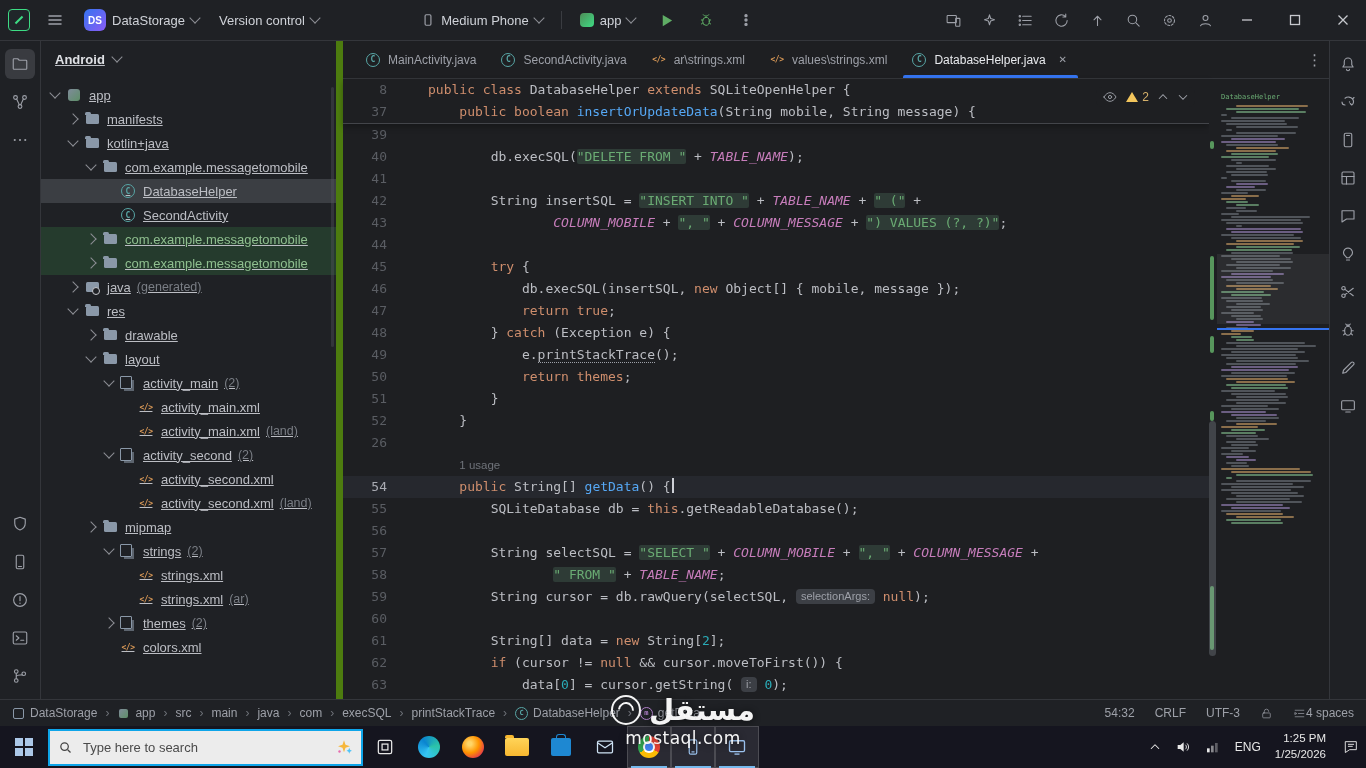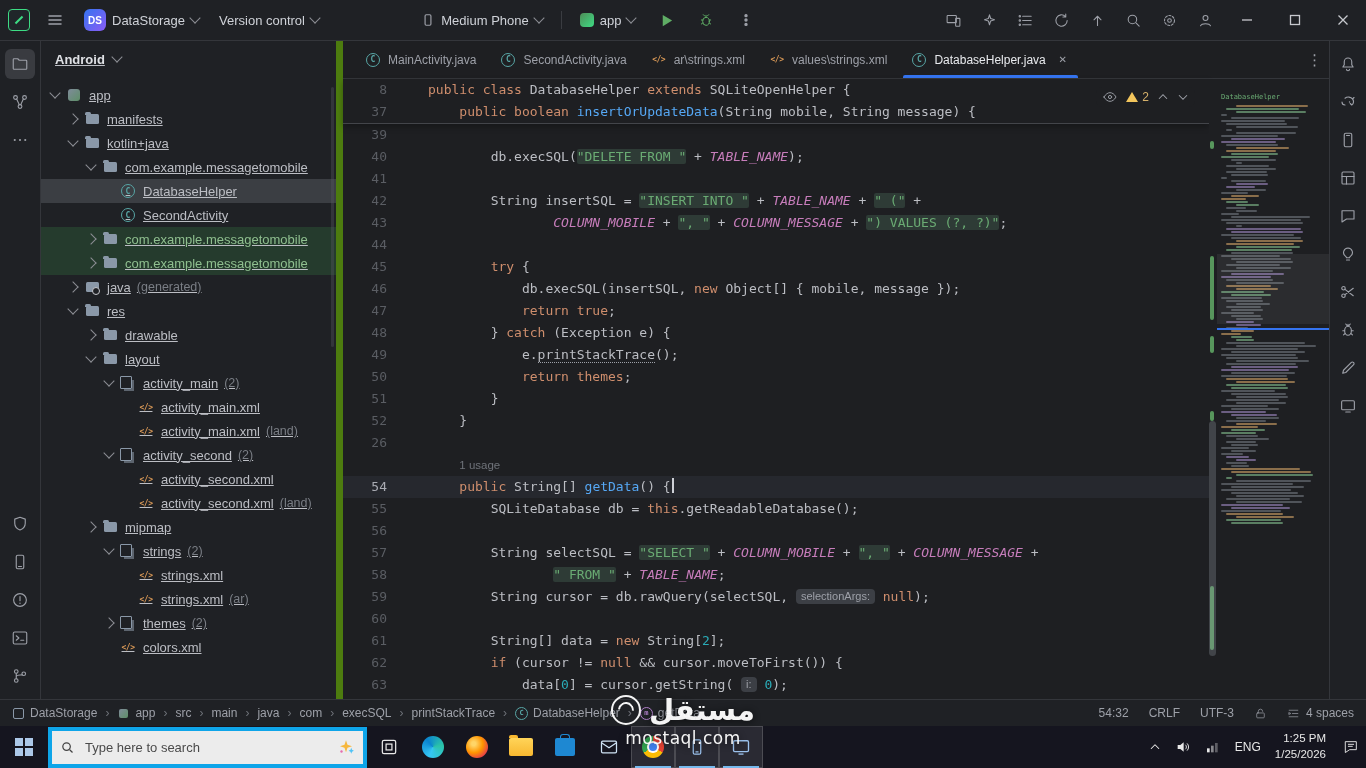--- a/index.html
+++ b/index.html
@@ -127,21 +127,21 @@
   .bc-class::before{content:"C";width:11px;height:11px;border:1px solid #58A6A6;border-radius:50%;color:#58A6A6;font:bold 7px "DejaVu Sans Mono",monospace;display:flex;align-items:center;justify-content:center;}
   .bc-method::before{content:"m";width:11px;height:11px;border:1px solid #B07EC9;border-radius:50%;color:#B07EC9;font:bold 7px "DejaVu Sans Mono",monospace;display:flex;align-items:center;justify-content:center;}
   .sb-right{margin-left:auto;display:flex;align-items:center;gap:20px;}
   .sb-right svg{stroke:#9DA0A8;fill:none;stroke-width:1.3;stroke-linecap:round;}
 
   
   .taskbar{flex:0 0 42px;background:#15151F;display:flex;align-items:center;color:#E8E8E8;}
   .start{width:48px;height:42px;display:flex;align-items:center;justify-content:center;}
   .win-logo{display:grid;grid-template-columns:8px 8px;grid-template-rows:8px 8px;gap:1.5px;transform:skewY(0deg);}
   .win-logo i{background:#ACC8E8;display:block;}
-  .tsearch{width:295px;height:33px;background:#ECECEC;display:flex;align-items:center;padding:0 8px;gap:8px;border:4px solid #0ea5e9;}
+  .tsearch{width:295px;height:33px;background:#ECECEC;display:flex;align-items:center;padding:0 8px;gap:8px;border:2px solid #0ea5e9;}
   .tsearch input{flex:1;border:none;outline:none;background:transparent;font-size:13px;color:#333;font-family:"Liberation Sans",sans-serif;}
   .tsearch input::placeholder{color:#4A4A4A;}
   .tsearch svg{flex:none;}
   .tb-app{width:44px;height:42px;display:flex;align-items:center;justify-content:center;position:relative;}
   .tb-app.open{background:rgba(255,255,255,.09);box-shadow:inset 0 0 0 1px rgba(255,255,255,.16);}
   .tb-app.open::after{content:"";position:absolute;left:4px;right:4px;bottom:0;height:2px;background:#76B9ED;}
   .circle-ico{width:22px;height:22px;border-radius:50%;}
   .edge-ico{background:conic-gradient(from 200deg,#35C6F4,#0A84D0,#2BC3A8,#35C6F4);}
   .firefox-ico{background:radial-gradient(circle at 35% 35%,#FFD567 10%,#FF9500 45%,#E3364E 80%);}
   .chrome-ico{background:conic-gradient(#EA4335 0 33%,#FBBC05 33% 66%,#34A853 66% 100%);position:relative;}
@@ -822,21 +822,21 @@
         </span>
       </div>
     <div class="sb-right">
       <span>54:32</span>
       <span>CRLF</span>
       <span>UTF-3</span>
       <svg width="13" height="13" viewBox="0 0 24 24">
           <rect x="5" y="11" width="14" height="9" rx="1.5"></rect>
           <path d="M8 11V8a4 4 0 0 1 8 0"></path>
         </svg>
-      <span style="display:flex;align-items:center;gap:6px">
+      <span style="display:flex;align-items:center;">
         <svg width="13" height="13" viewBox="0 0 24 24">
             <path d="M4 6h16M10 12h10M4 18h16M4 10.5l3 1.5-3 1.5z"></path>
           </svg>
         <span>4 spaces</span>
       </span>
     </div>
   </div>
 
   <div class="taskbar">
     <div class="start">

